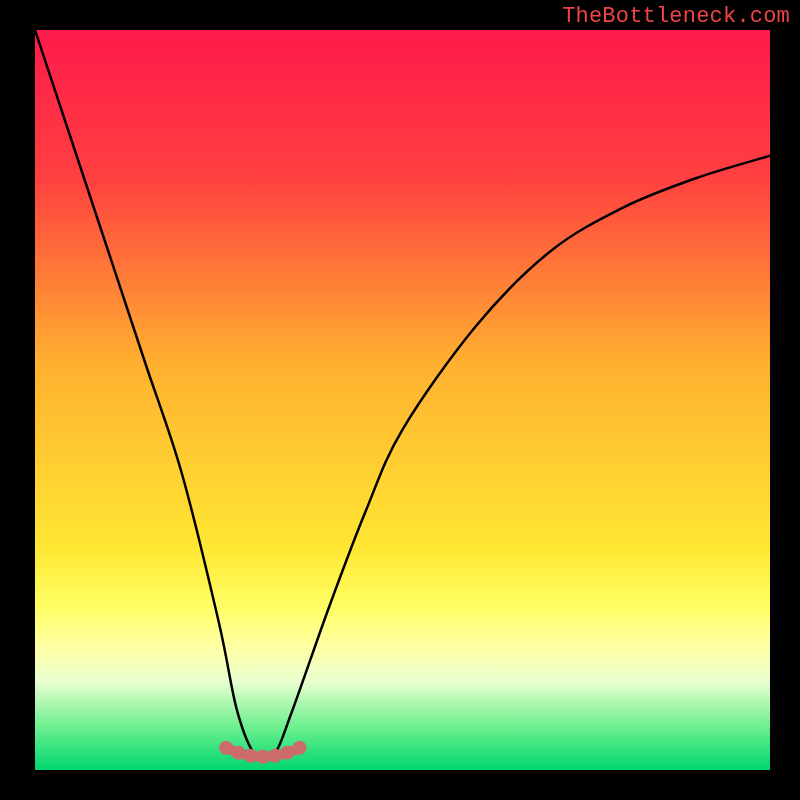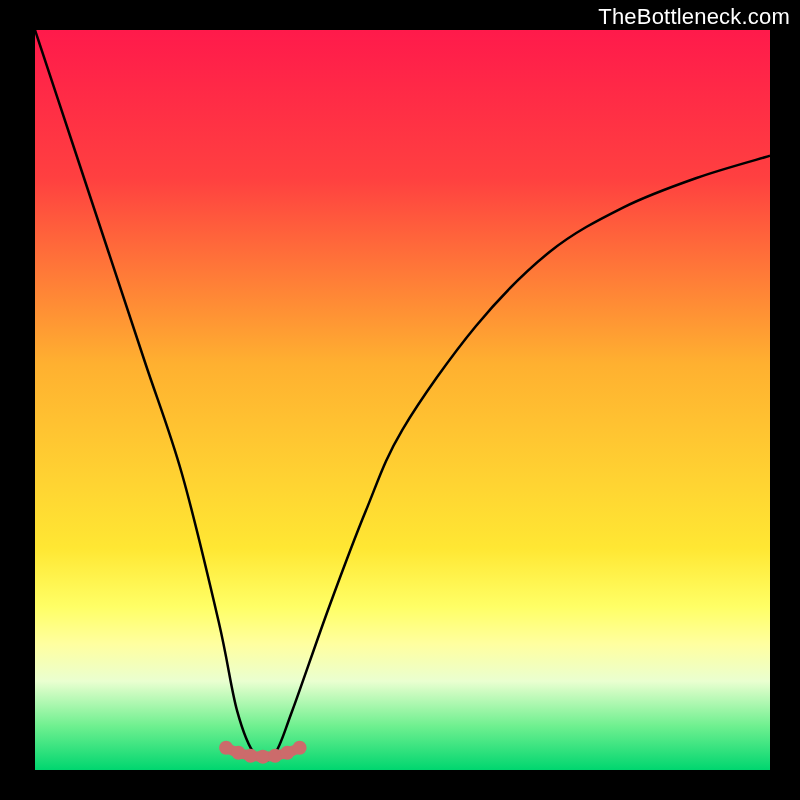--- a/index.html
+++ b/index.html
@@ -15,23 +15,23 @@
     left: 0;
     top: 0;
     width: 800px;
     height: 800px;
     background: #000;
   }
   .watermark {
     position: absolute;
     top: 4px;
     right: 10px;
-    font-family: Liberation Sans, sans-serif;
+    font-family: Liberation Mono, monospace;
     font-size: 22px;
-    color: #ffffff;
+    color: #ef4444;
     letter-spacing: 0.2px;
   }
   svg {
     position: absolute;
     left: 0;
     top: 0;
   }
 </style>
 </head>
 <body>

